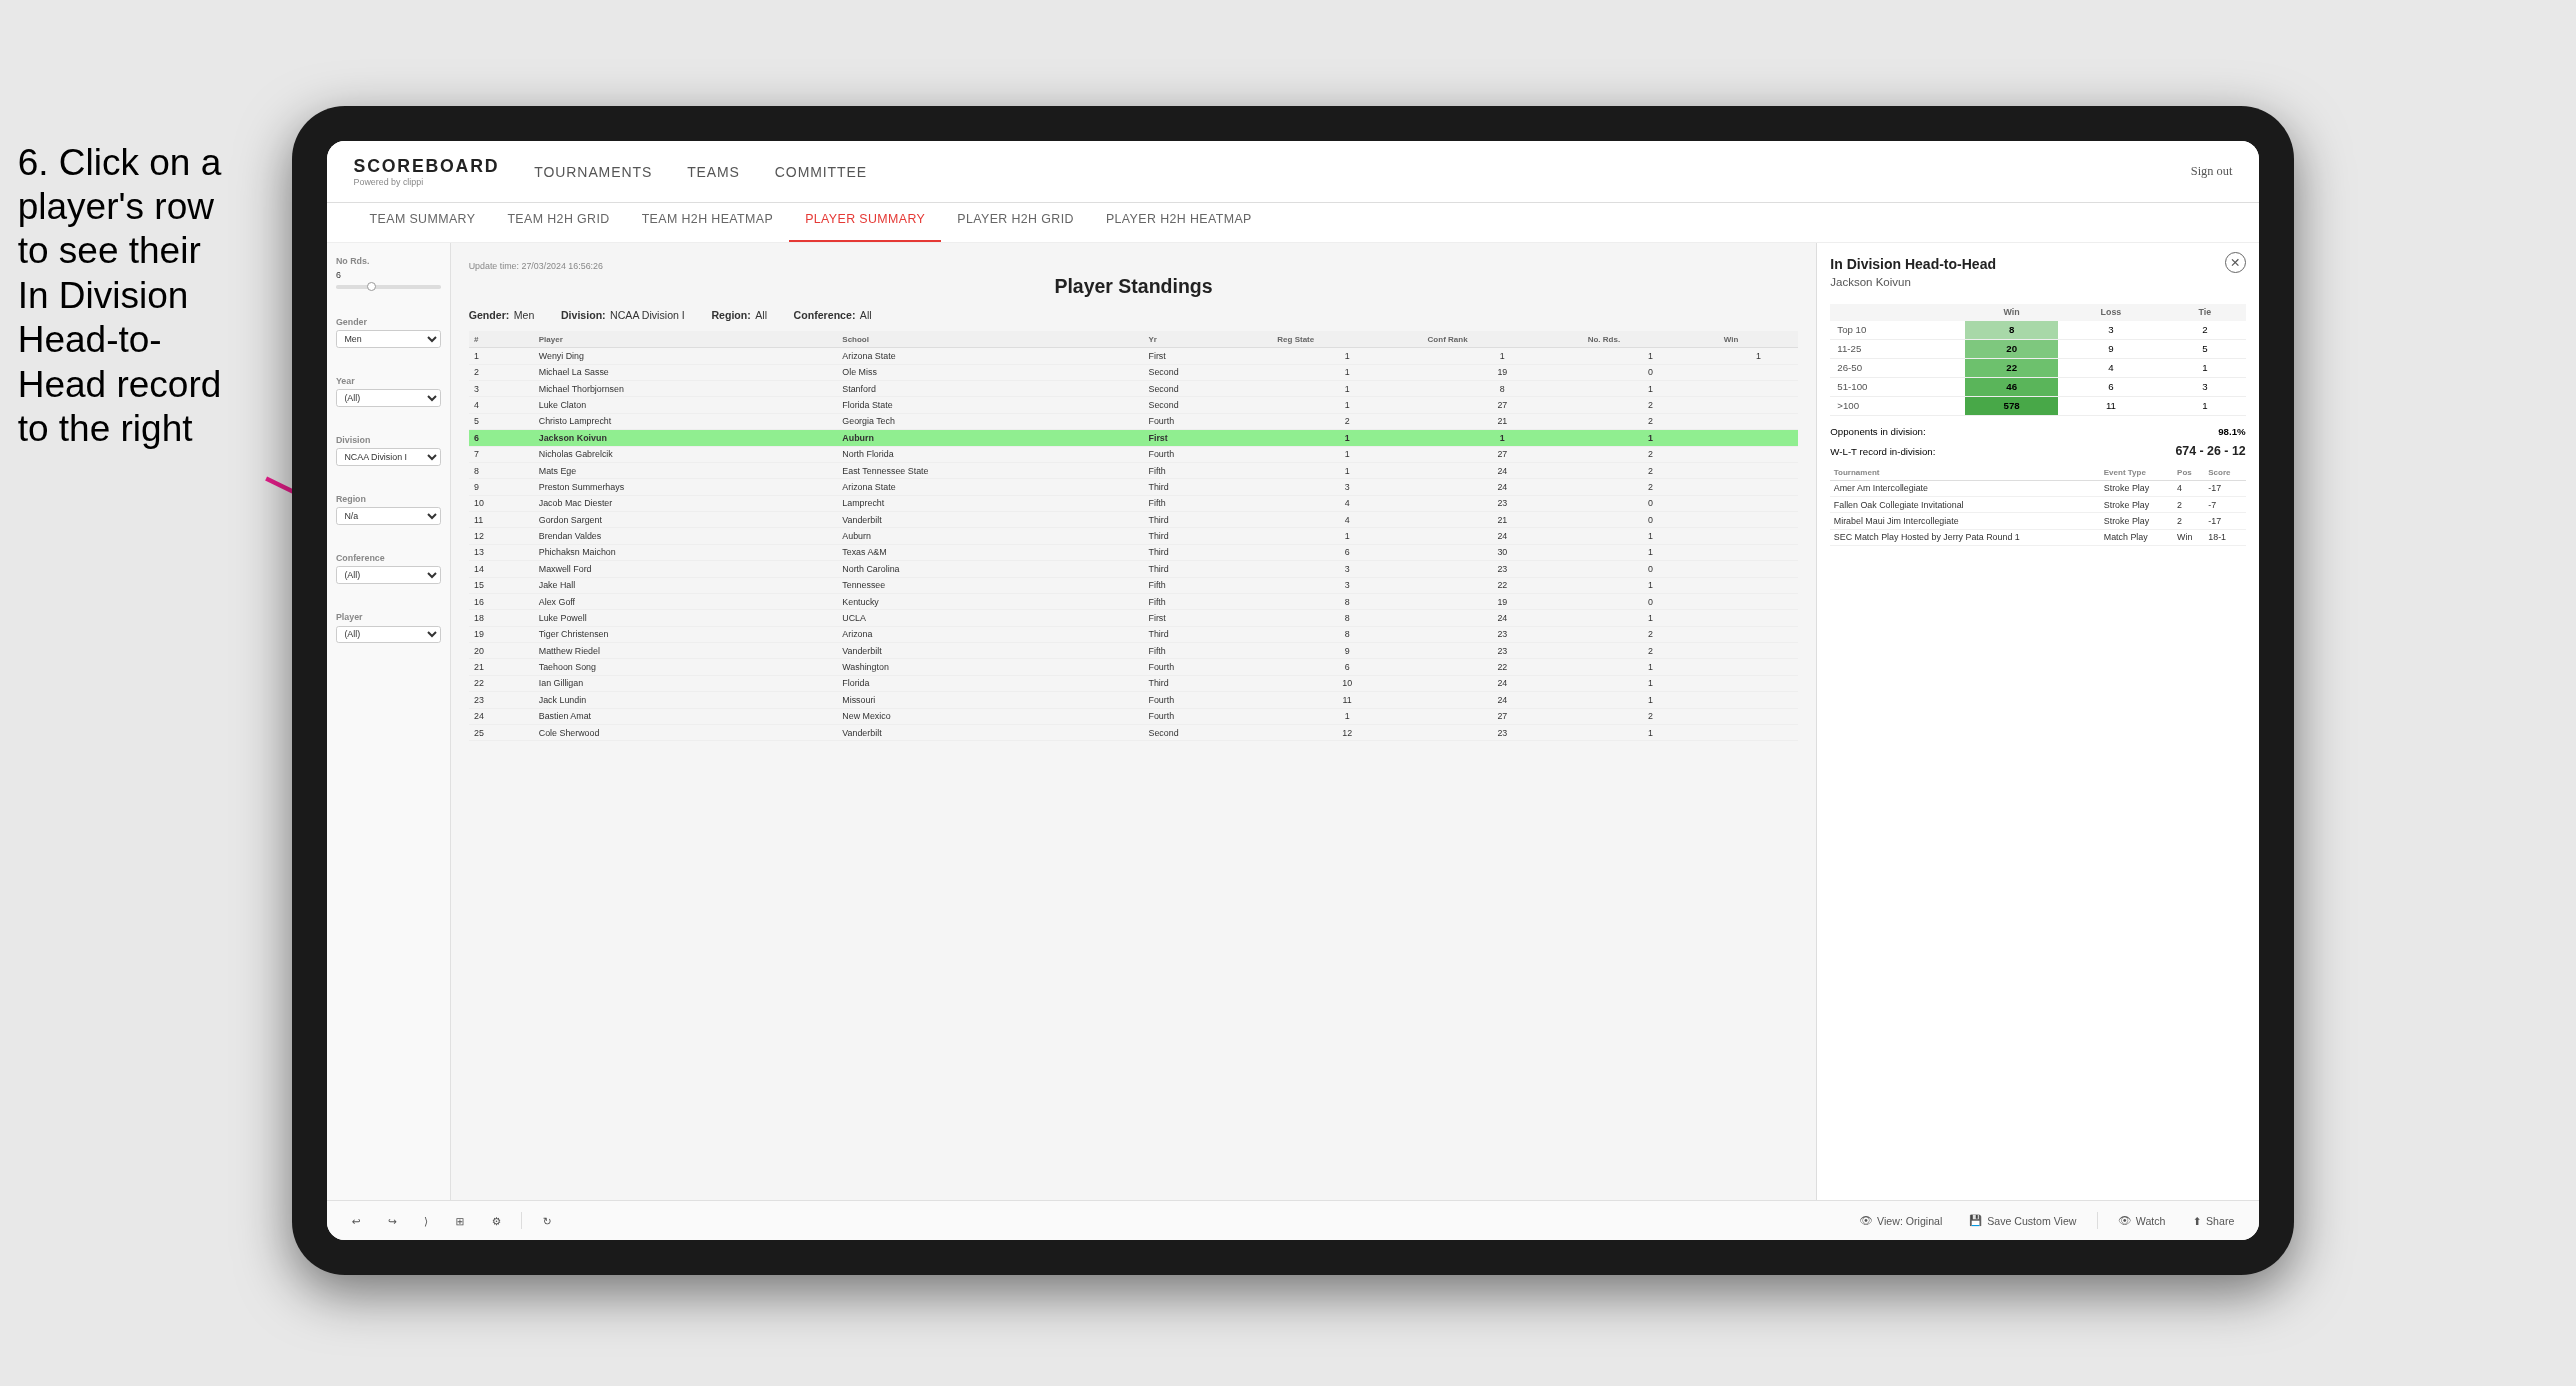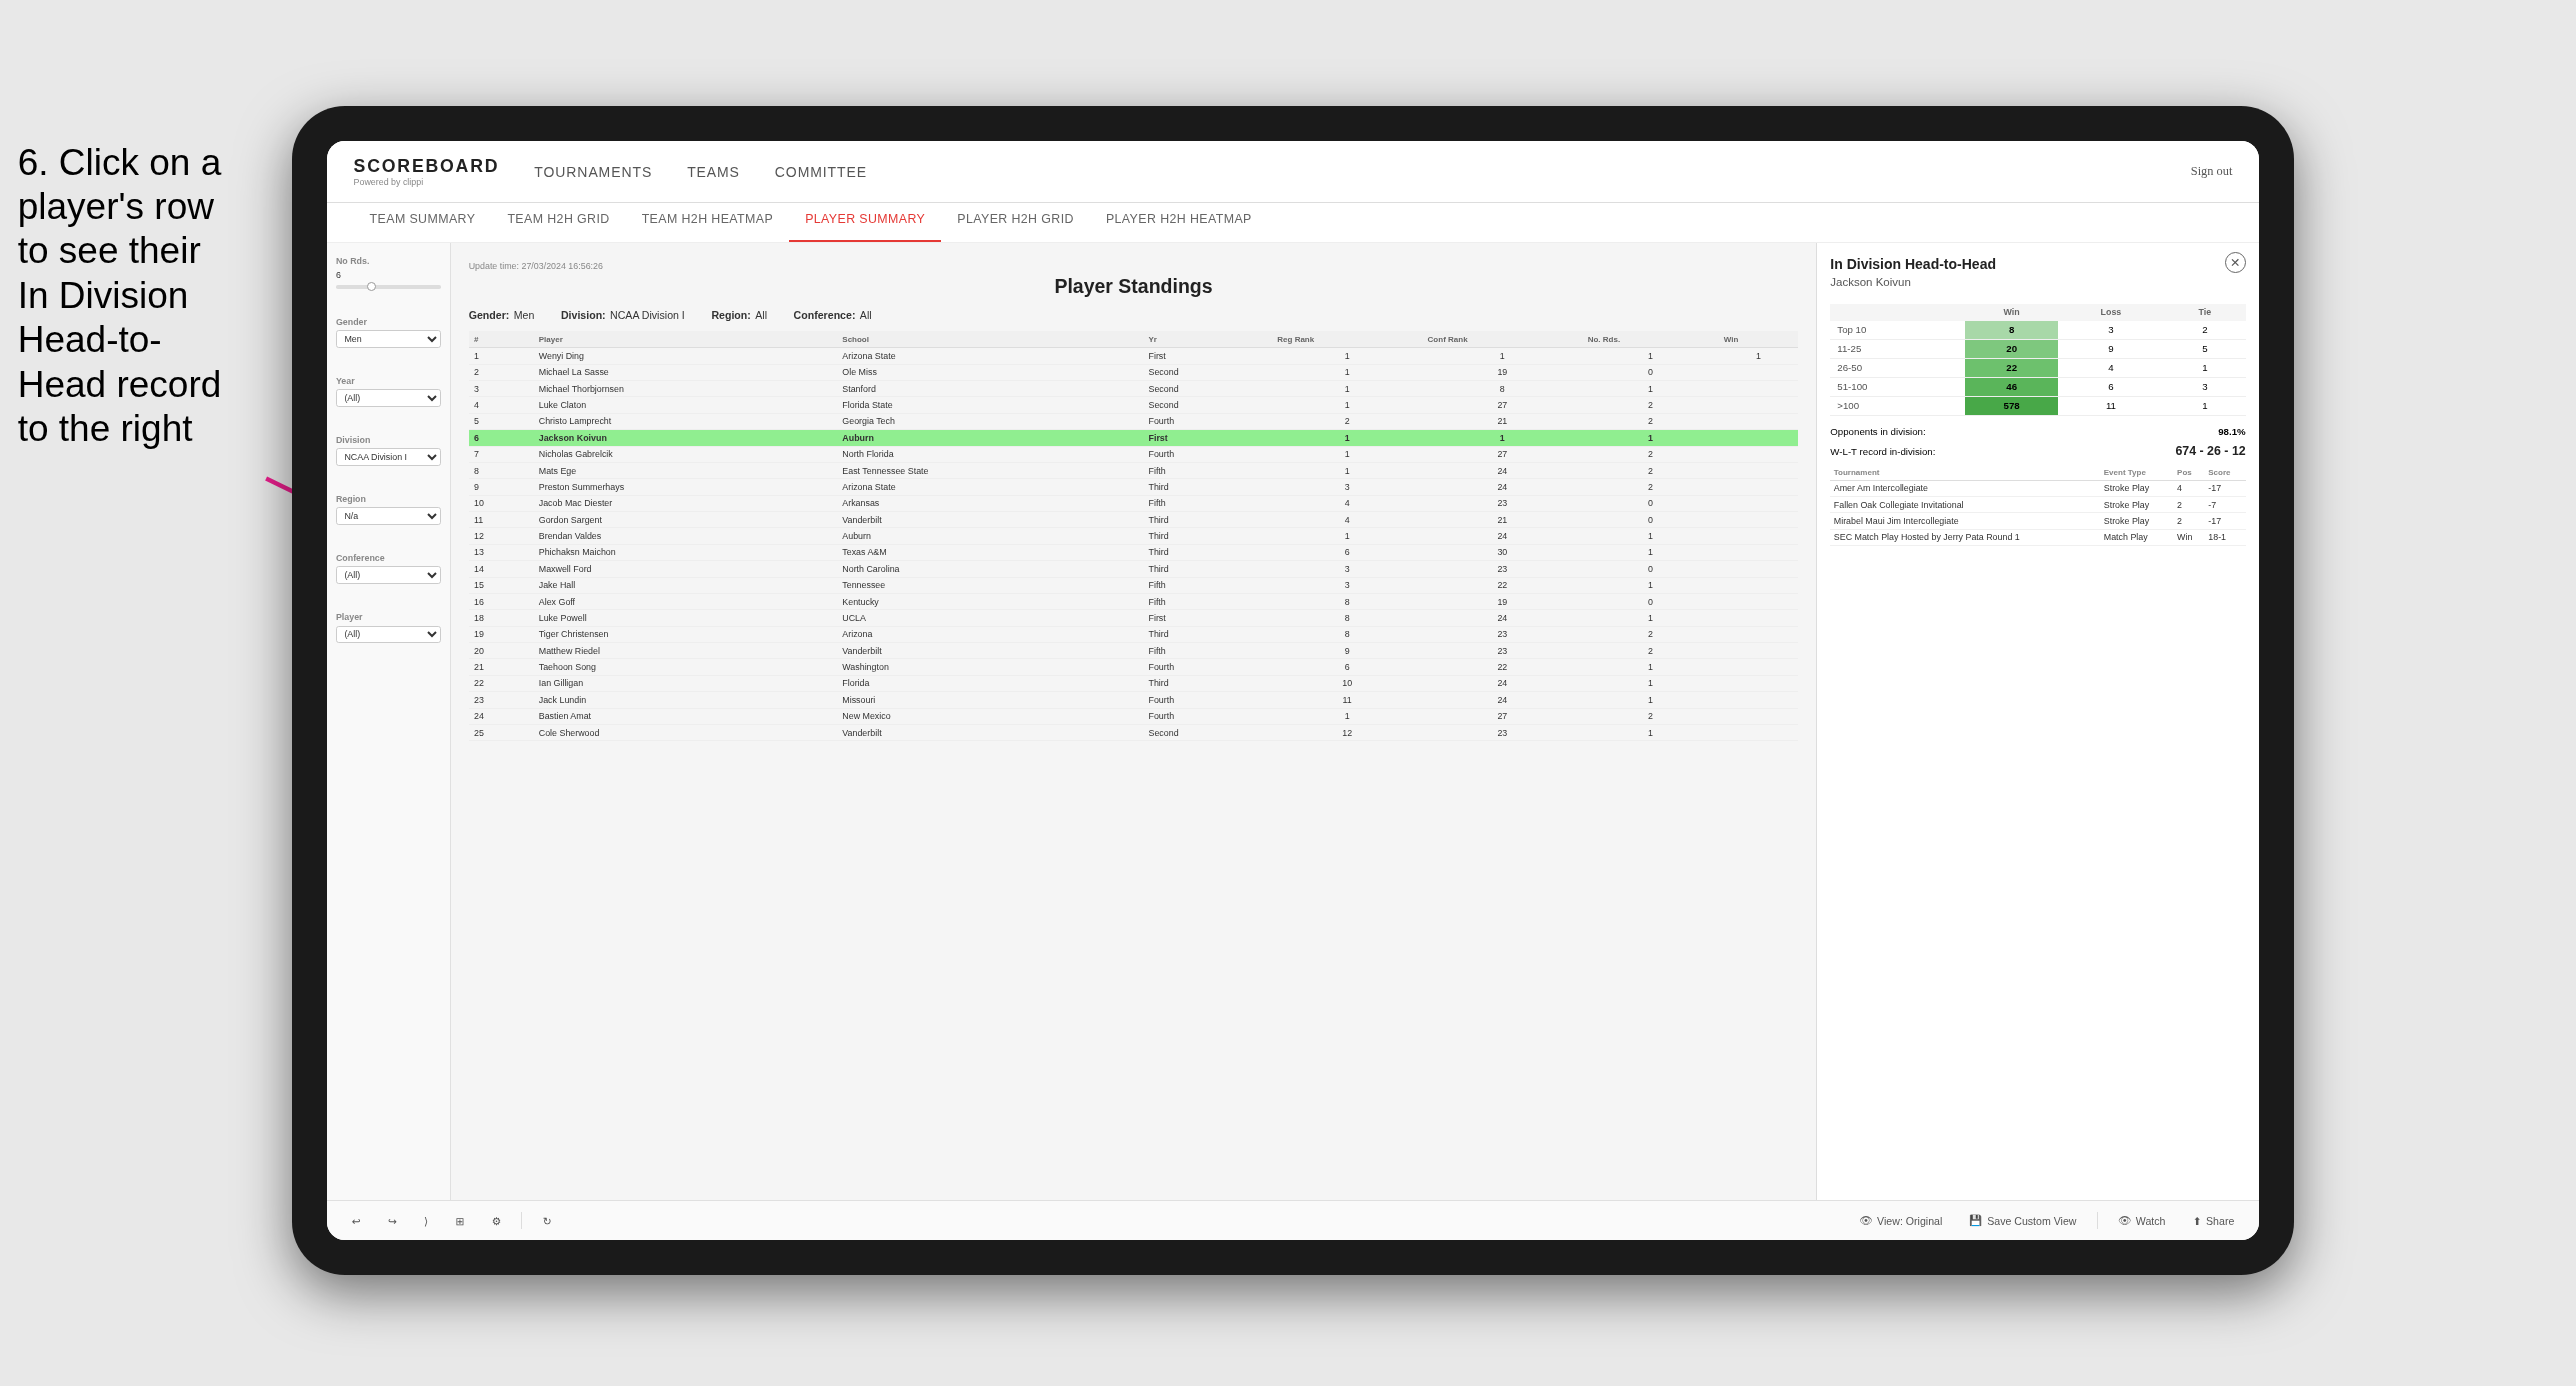--- a/index.html
+++ b/index.html
@@ -507,21 +507,21 @@
             <span>All</span>
           </div>
         </div>
         <table class="standings-table">
           <thead>
             <tr>
               <th>#</th>
               <th>Player</th>
               <th>School</th>
               <th>Yr</th>
-              <th>Reg Rank</th>
+              <th>Reg State</th>
               <th>Conf Rank</th>
               <th>No. Rds.</th>
               <th>Win</th>
             </tr>
           </thead>
           <tbody id="standings-tbody">
           <tr>
       <td>1</td>
       <td style="font-weight:400">Wenyi Ding</td>
       <td>Arizona State</td>
@@ -607,21 +607,21 @@
       <td>Arizona State</td>
       <td>Third</td>
       <td style="text-align:center">3</td>
       <td style="text-align:center">24</td>
       <td style="text-align:center">2</td>
       <td style="text-align:center"></td>
     </tr>
               <tr>
       <td>10</td>
       <td style="font-weight:400">Jacob Mac Diester</td>
-      <td>Arkansas</td>
+      <td>Lamprecht</td>
       <td>Fifth</td>
       <td style="text-align:center">4</td>
       <td style="text-align:center">23</td>
       <td style="text-align:center">0</td>
       <td style="text-align:center"></td>
     </tr>
               <tr>
       <td>11</td>
       <td style="font-weight:400">Gordon Sargent</td>
       <td>Vanderbilt</td>

